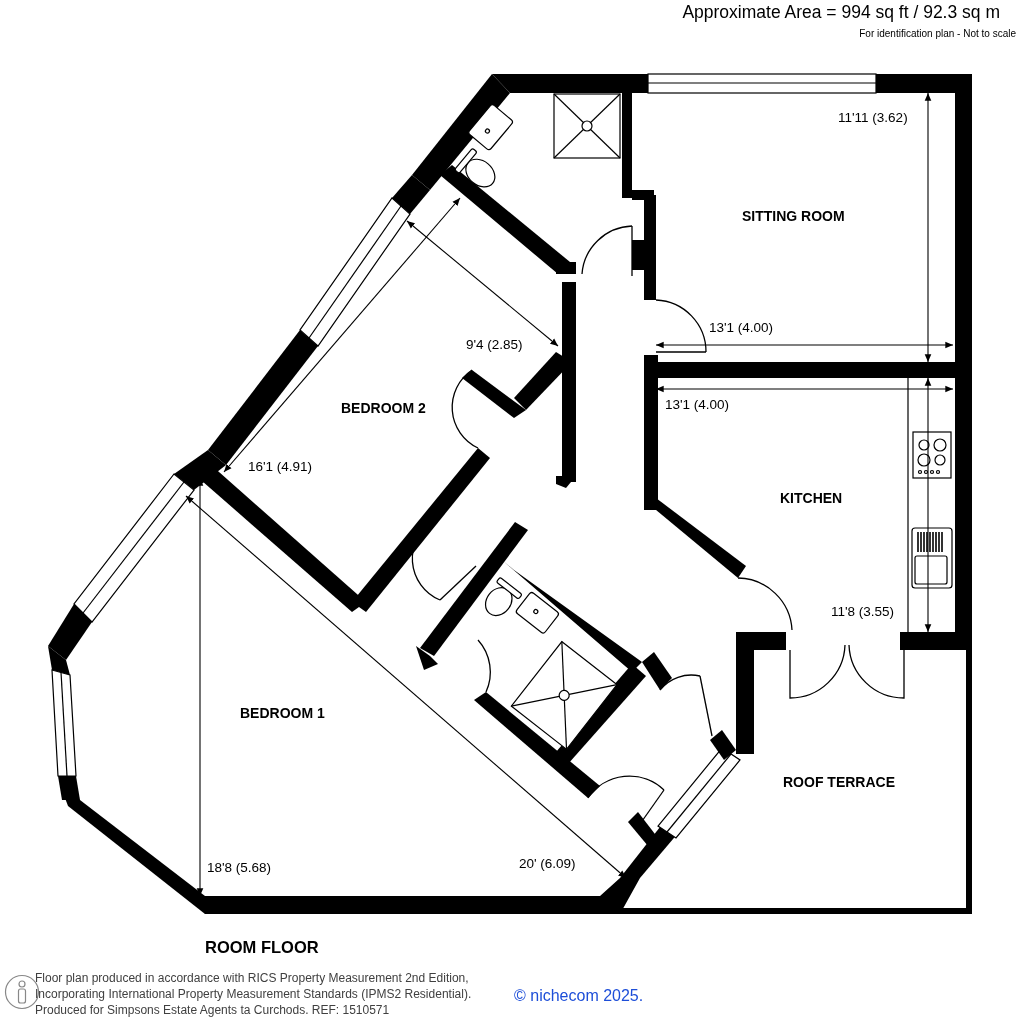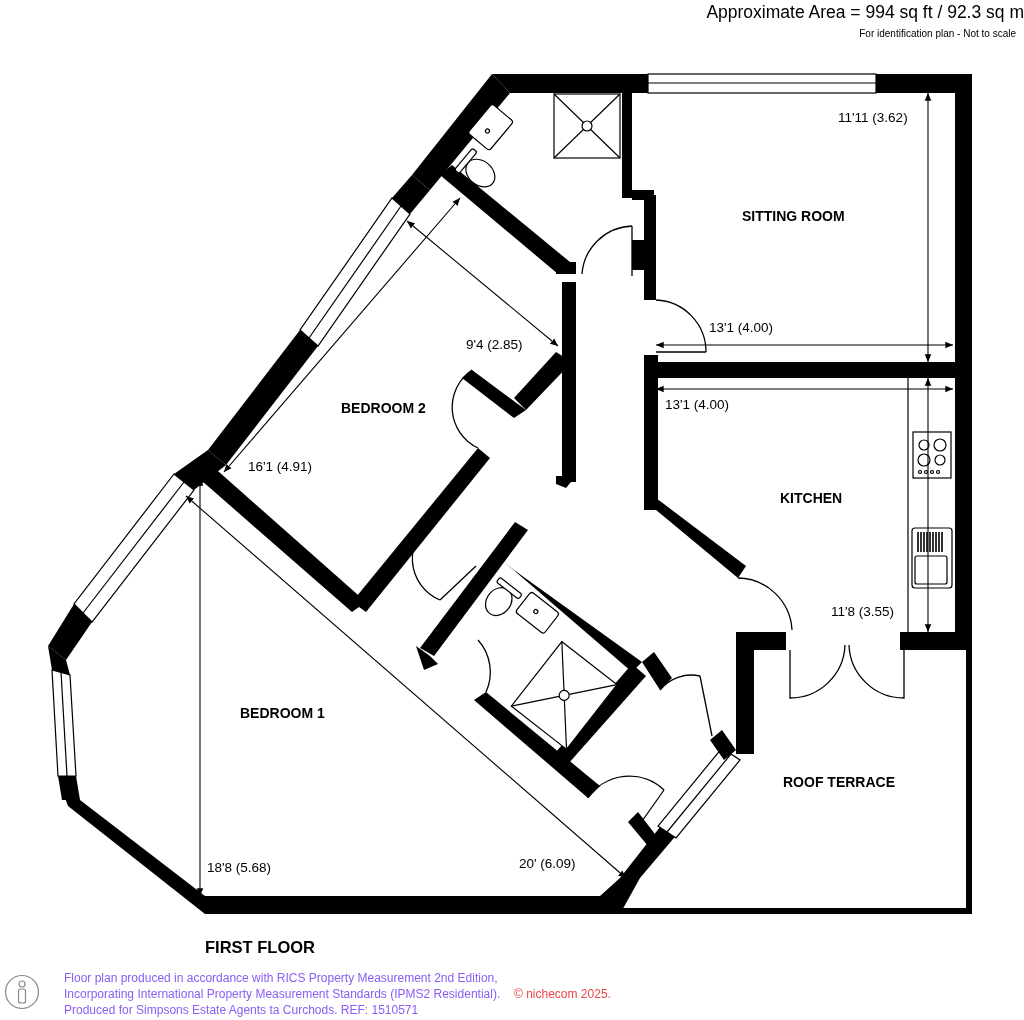--- a/index.html
+++ b/index.html
@@ -1,29 +1,29 @@
 <!DOCTYPE html>
 <html><head>
 <meta charset="utf-8">
 <style>
   html, body { margin: 0; padding: 0; background: #ffffff; }
   body { width: 1024px; height: 1020px; position: relative; overflow: hidden;
          font-family: "Liberation Sans", sans-serif; color: #000; }
   .abs { position: absolute; white-space: nowrap; }
-  #area-title { right: 0; top: 2px; font-size: 17.5px; }
+  #area-title { right: 24px; top: 2px; font-size: 17.5px; }
   #id-note { right: 8px; top: 28px; font-size: 10px; }
   svg#plan { position: absolute; left: 0; top: 0; }
   .room-label { font-weight: bold; font-size: 14px; }
   .dim-label { font-size: 13.5px; }
   #floor-name { left: 205px; top: 938px; font-weight: bold; font-size: 16.5px; }
-  .footer-line { left: 64px; font-size: 12px; color: #8b5cf6; }
+  .footer-line { left: 35px; font-size: 12px; color: #404040; }
   #footer-l1 { top: 971px; }
   #footer-l2 { top: 987px; }
   #footer-l3 { top: 1003px; }
-  #footer-copy { left: 514px; top: 987px; font-size: 12px; color: #ef4444; }
+  #footer-copy { left: 514px; top: 987px; font-size: 16px; color: #1d4ed8; }
   #person-icon { position: absolute; left: 4px; top: 974px; width: 36px; height: 36px; }
 </style>
 </head>
 <body>
 
 <div id="area-title" class="abs">Approximate Area = 994 sq ft / 92.3 sq m</div>
 <div id="id-note" class="abs">For identification plan - Not to scale</div>
 
 <svg id="plan" width="1024" height="1020" viewBox="0 0 1024 1020">
   <defs>
@@ -196,21 +196,21 @@
   <text class="dim-label" x="838" y="122">11'11 (3.62)</text>
   <text class="dim-label" x="709" y="332">13'1 (4.00)</text>
   <text class="dim-label" x="665" y="409">13'1 (4.00)</text>
   <text class="dim-label" x="831" y="616">11'8 (3.55)</text>
   <text class="dim-label" x="466" y="349">9'4 (2.85)</text>
   <text class="dim-label" x="248" y="471">16'1 (4.91)</text>
   <text class="dim-label" x="207" y="872">18'8 (5.68)</text>
   <text class="dim-label" x="519" y="868">20' (6.09)</text>
 </svg>
 
-<div id="floor-name" class="abs">FIRST FLOOR</div>
+<div id="floor-name" class="abs">ROOM FLOOR</div>
 
 <svg id="person-icon" viewBox="0 0 36 36">
   <circle cx="18" cy="18" r="16.5" fill="none" stroke="#888" stroke-width="1.2"></circle>
   <circle cx="18" cy="10" r="3" fill="none" stroke="#888" stroke-width="1.2"></circle>
   <rect x="14.5" y="15" width="7" height="14" rx="2" fill="none" stroke="#888" stroke-width="1.2"></rect>
 </svg>
 <div id="footer-l1" class="abs footer-line">Floor plan produced in accordance with RICS Property Measurement 2nd Edition,</div>
 <div id="footer-l2" class="abs footer-line">Incorporating International Property Measurement Standards (IPMS2 Residential).</div>
 <div id="footer-l3" class="abs footer-line">Produced for Simpsons Estate Agents ta Curchods.   REF: 1510571</div>
 <div id="footer-copy" class="abs">© nichecom 2025.</div>

